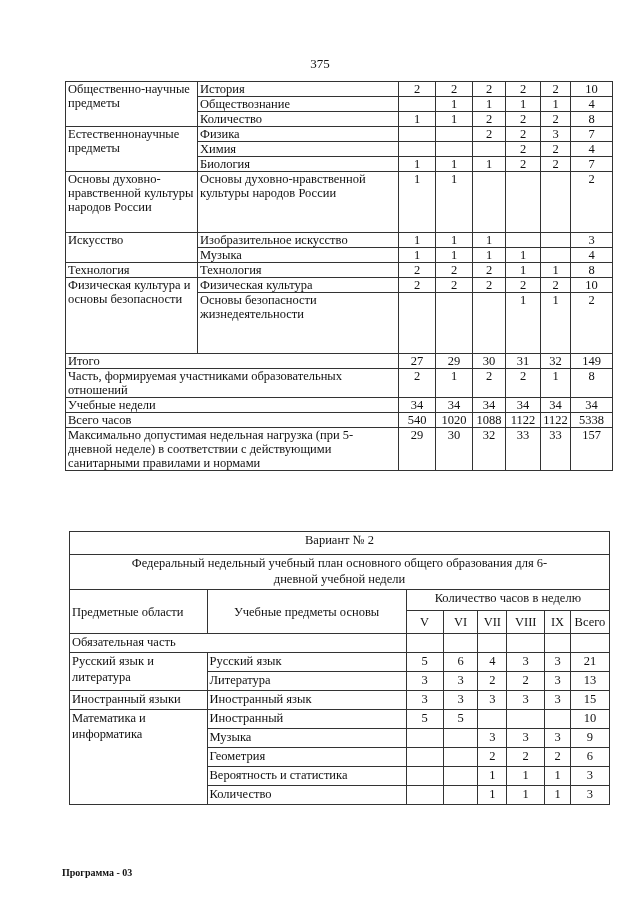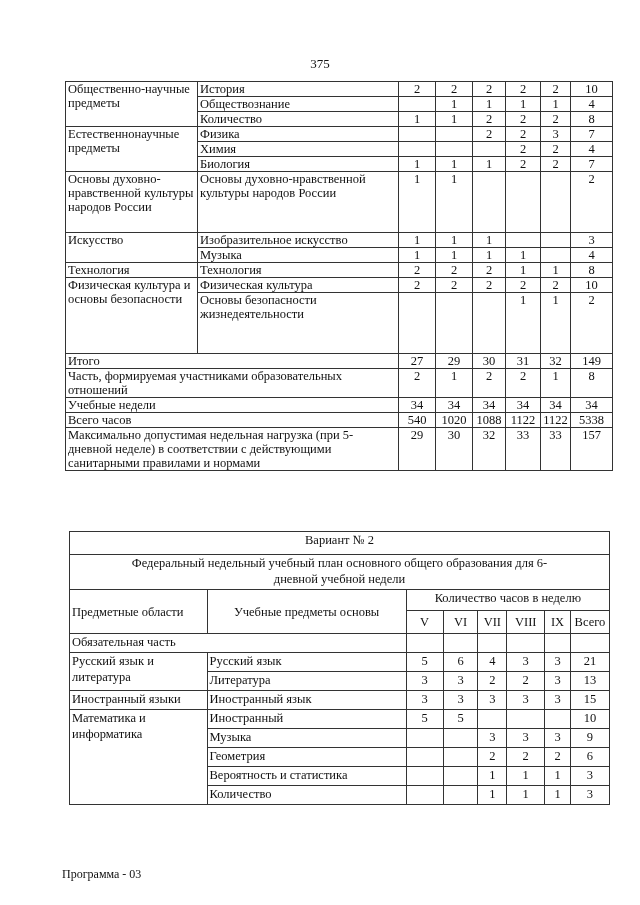--- a/index.html
+++ b/index.html
@@ -6,21 +6,21 @@
   body { width:640px; height:905px; position:relative; overflow:hidden;
          font-family:"Liberation Serif", "DejaVu Serif", serif; color:#111; }
   .page-num { position:absolute; top:32px; left:0; width:640px; text-align:center; font-size:13px;margin-top:24px; }
   table { border-collapse:collapse; position:absolute; font-size:12.5px; table-layout:fixed; }
   td { border:1px solid #333; padding:0 2px; vertical-align:top; line-height:14px; }
   td.n { text-align:center; }
   .t1 { left:65px; top:81px; width:547px; }
   .t2 { left:69px; top:531px; width:541px; }
   .t2 td { line-height:16px; }
   .center { text-align:center; }
-  .footer { position:absolute; left:62px; top:867px; font-size:12px; }
+  .footer { position:absolute; left:62px; top:867px; font-size:10px;font-weight:bold; }
 </style>
 </head>
 <body>
 
 <div class="page-num">375</div>
 
 <table class="t1">
   <colgroup>
       <col style="width:132px">
       <col style="width:201px">

